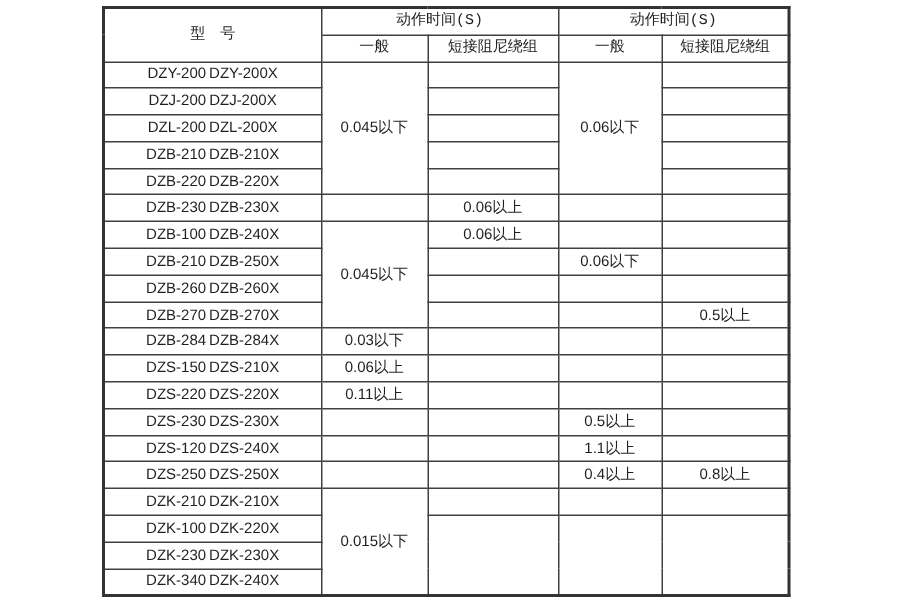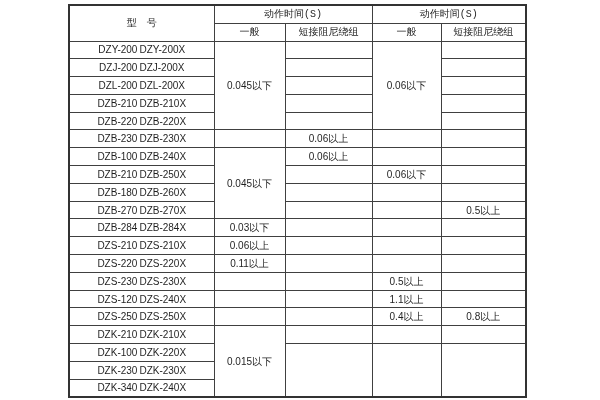--- a/index.html
+++ b/index.html
@@ -136,21 +136,21 @@
               <span>DZB-250X</span>
             </div>
           </td>
           <td></td>
           <td>0.06以下</td>
           <td></td>
         </tr>
         <tr>
           <td>
             <div class="model-wrap">
-              <span>DZB-180</span>
+              <span>DZB-260</span>
               <span>DZB-260X</span>
             </div>
           </td>
           <td></td>
           <td></td>
           <td></td>
         </tr>
         <tr>
           <td>
             <div class="model-wrap">
@@ -170,21 +170,21 @@
             </div>
           </td>
           <td>0.03以下</td>
           <td></td>
           <td></td>
           <td></td>
         </tr>
         <tr>
           <td>
             <div class="model-wrap">
-              <span>DZS-210</span>
+              <span>DZS-150</span>
               <span>DZS-210X</span>
             </div>
           </td>
           <td>0.06以上</td>
           <td></td>
           <td></td>
           <td></td>
         </tr>
         <tr>
           <td>

